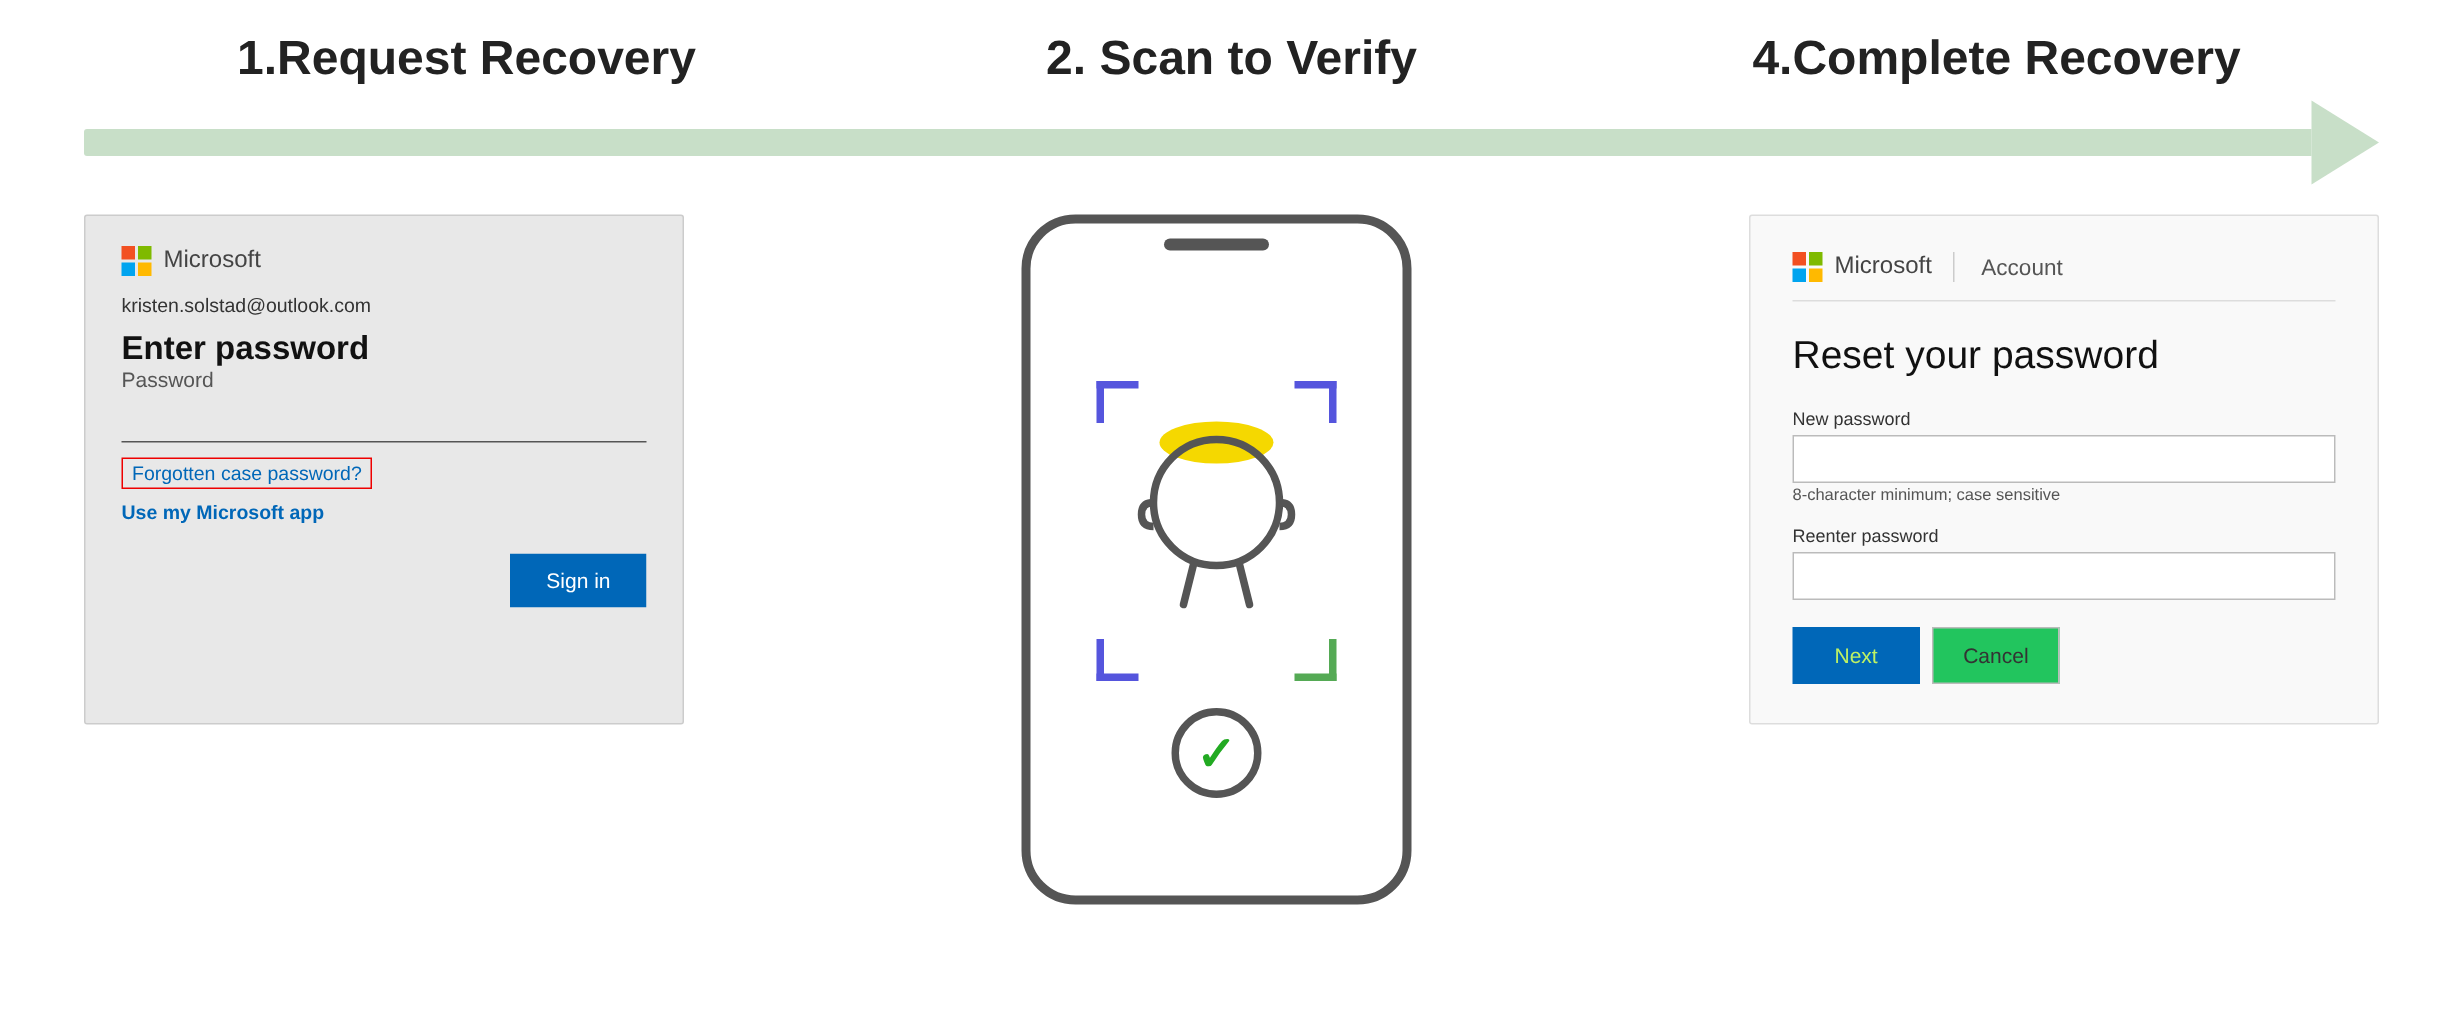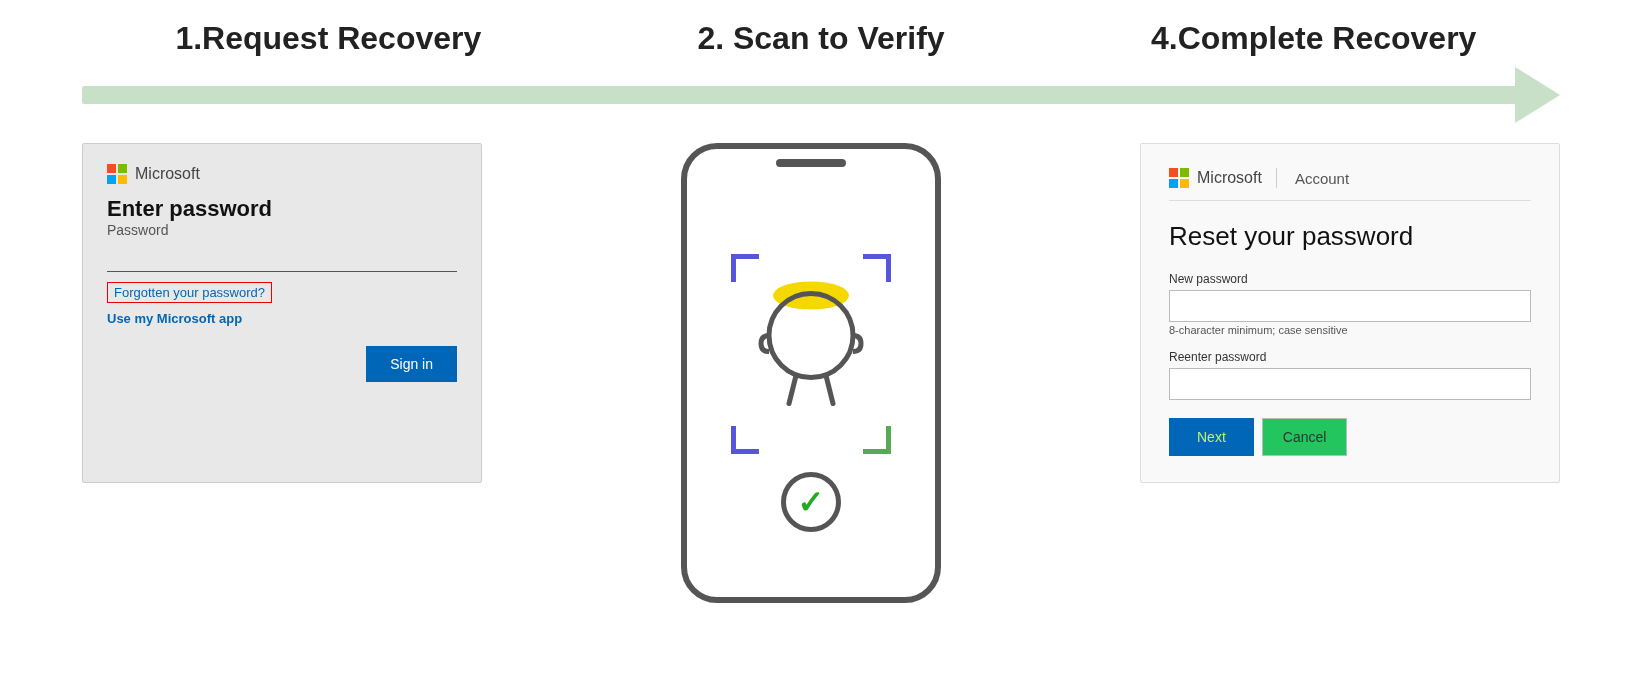--- a/index.html
+++ b/index.html
@@ -9,21 +9,21 @@
       width: 1642px;
       min-height: 677px;
       overflow: hidden;
     }
 
     .main-container {
       width: 1642px;
       height: 677px;
       display: flex;
       flex-direction: column;
-      padding: 20px 62px;
+      padding: 20px 36px;
     }
 
     
     .steps-header {
       display: flex;
       justify-content: space-between;
       align-items: flex-start;
       width: 100%;
       padding: 0 20px;
       margin-bottom: 10px;
@@ -392,26 +392,27 @@
     <div class="step1-card">
       <div class="ms-logo">
         <div class="ms-logo-grid">
           <div class="ms-sq red"></div>
           <div class="ms-sq green"></div>
           <div class="ms-sq blue"></div>
           <div class="ms-sq yellow"></div>
         </div>
         <span class="ms-logo-text">Microsoft</span>
       </div>
+      <div class="ms-email">kristen.solstad@outlook.com</div>
       <div class="ms-enter-password">Enter password</div>
       <div class="ms-input-container">
         <label class="ms-input-label">Password</label>
         <input class="ms-input" type="password" style="">
       </div>
-      <a class="ms-forgot">Forgotten your password?</a>
+      <a class="ms-forgot">Forgotten case password?</a>
       <br>
       <a class="ms-use-app">Use my Microsoft app</a>
       <div style="overflow:hidden; margin-top:8px;">
         <button class="ms-sign-in-btn">Sign in</button>
       </div>
     </div>
 
     <div class="step2-illustration">
       <div class="phone-wrapper">
         <div class="phone-body">

